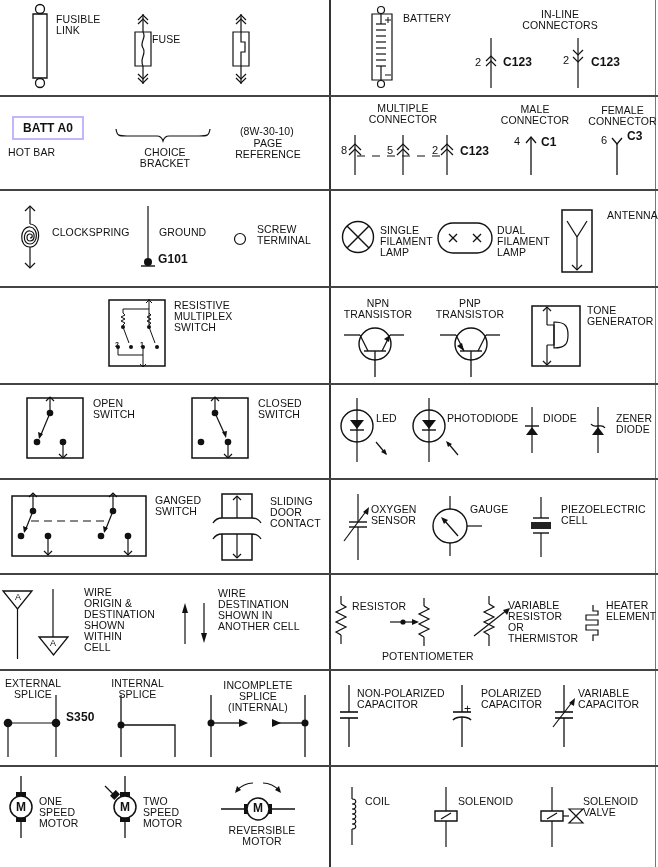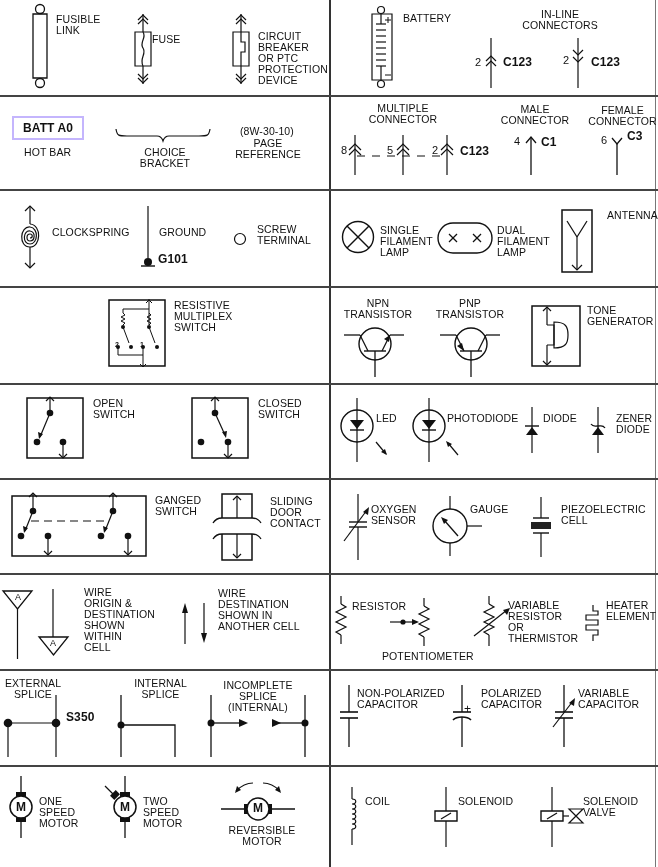--- a/index.html
+++ b/index.html
@@ -53,25 +53,20 @@
 
   <svg class="sym" style="left:231px;top:14px" width="20" height="70">
     <line x1="10" y1="0" x2="10" y2="70" stroke="#111" stroke-width="1.2"></line>
     <polyline points="5,6 10,1 15,6" fill="none" stroke="#111" stroke-width="1.2"></polyline>
     <polyline points="5,10 10,5 15,10" fill="none" stroke="#111" stroke-width="1.2"></polyline>
     <polyline points="5,60 10,65 15,60" fill="none" stroke="#111" stroke-width="1.2"></polyline>
     <polyline points="5,64 10,69 15,64" fill="none" stroke="#111" stroke-width="1.2"></polyline>
     <rect x="2" y="18" width="16" height="34" fill="#fff" stroke="#111" stroke-width="1.2"></rect>
     <polyline points="10,18 10,28 14,28 14,38 10,38 10,52" fill="none" stroke="#111" stroke-width="1.2"></polyline>
   </svg>
-  <div class="lbl" style="left:258px;top:31px">CIRCUIT
-BREAKER
-OR PTC
-PROTECTION
-DEVICE</div>
 
   <svg class="sym" style="left:370px;top:6px" width="26" height="82">
     <circle cx="11" cy="4" r="3.5" fill="none" stroke="#111" stroke-width="1.2"></circle>
     <circle cx="11" cy="78" r="3.5" fill="none" stroke="#111" stroke-width="1.2"></circle>
     <rect x="2" y="8" width="20" height="66" fill="none" stroke="#111" stroke-width="1.2"></rect>
     <line x1="11" y1="8" x2="11" y2="18" stroke="#111" stroke-width="1.2"></line>
     <line x1="6" y1="18" x2="16" y2="18" stroke="#111" stroke-width="1.2"></line>
     <line x1="6" y1="24" x2="16" y2="24" stroke="#111" stroke-width="1.2"></line>
     <line x1="6" y1="30" x2="16" y2="30" stroke="#111" stroke-width="1.2"></line>
     <line x1="6" y1="36" x2="16" y2="36" stroke="#111" stroke-width="1.2"></line>
@@ -97,21 +92,21 @@
   <div class="lbl b" style="left:503px;top:57px">C123</div>
   <div class="lbl" style="left:563px;top:55px;font-size:11px">2</div>
   <svg class="sym" style="left:571px;top:38px" width="14" height="50">
     <line x1="7" y1="0" x2="7" y2="50" stroke="#111" stroke-width="1.2"></line>
     <polyline points="2,12 7,17 12,12" fill="none" stroke="#111" stroke-width="1.2"></polyline>
     <polyline points="2,19 7,24 12,19" fill="none" stroke="#111" stroke-width="1.2"></polyline>
   </svg>
   <div class="lbl b" style="left:591px;top:57px">C123</div>
 
   <div class="lbl b" style="left:12px;top:116px;border:2px solid #c4b5fd;padding:3px 9px;line-height:14px">BATT A0</div>
-  <div class="lbl" style="left:24px;top:147px">HOT BAR</div>
+  <div class="lbl" style="left:8px;top:147px">HOT BAR</div>
 
   <svg class="sym" style="left:115px;top:128px" width="96" height="14">
     <path d="M1,1 C2,8 4,8 12,8 L42,8 C46,8 47,10 48,13 C49,10 50,8 54,8 L84,8 C92,8 94,8 95,1" fill="none" stroke="#111" stroke-width="1.2"></path>
   </svg>
   <div class="lbl c" style="left:120px;top:147px;width:90px">CHOICE
 BRACKET</div>
 
   <div class="lbl" style="left:240px;top:126px">(8W-30-10)</div>
   <div class="lbl c" style="left:228px;top:138px;width:80px">PAGE
 REFERENCE</div>
@@ -469,21 +464,21 @@
 SPLICE</div>
   <svg class="sym" style="left:1px;top:695px" width="60" height="62">
     <line x1="7" y1="28" x2="55" y2="28" stroke="#111" stroke-width="1.2"></line>
     <line x1="7" y1="28" x2="7" y2="62" stroke="#111" stroke-width="1.2"></line>
     <line x1="55" y1="0" x2="55" y2="62" stroke="#111" stroke-width="1.2"></line>
     <circle cx="7" cy="28" r="4.3" fill="#111"></circle>
     <circle cx="55" cy="28" r="4.3" fill="#111"></circle>
   </svg>
   <div class="lbl b" style="left:66px;top:712px">S350</div>
 
-  <div class="lbl c" style="left:123px;top:678px;width:75px">INTERNAL
+  <div class="lbl c" style="left:100px;top:678px;width:75px">INTERNAL
 SPLICE</div>
   <svg class="sym" style="left:116px;top:695px" width="62" height="62">
     <line x1="5" y1="0" x2="5" y2="62" stroke="#111" stroke-width="1.3"></line>
     <polyline points="5,30 59,30 59,62" fill="none" stroke="#111" stroke-width="1.3"></polyline>
     <circle cx="5" cy="30" r="3.5" fill="#111"></circle>
   </svg>
 
   <div class="lbl c" style="left:218px;top:680px;width:80px">INCOMPLETE
 SPLICE
 (INTERNAL)</div>

